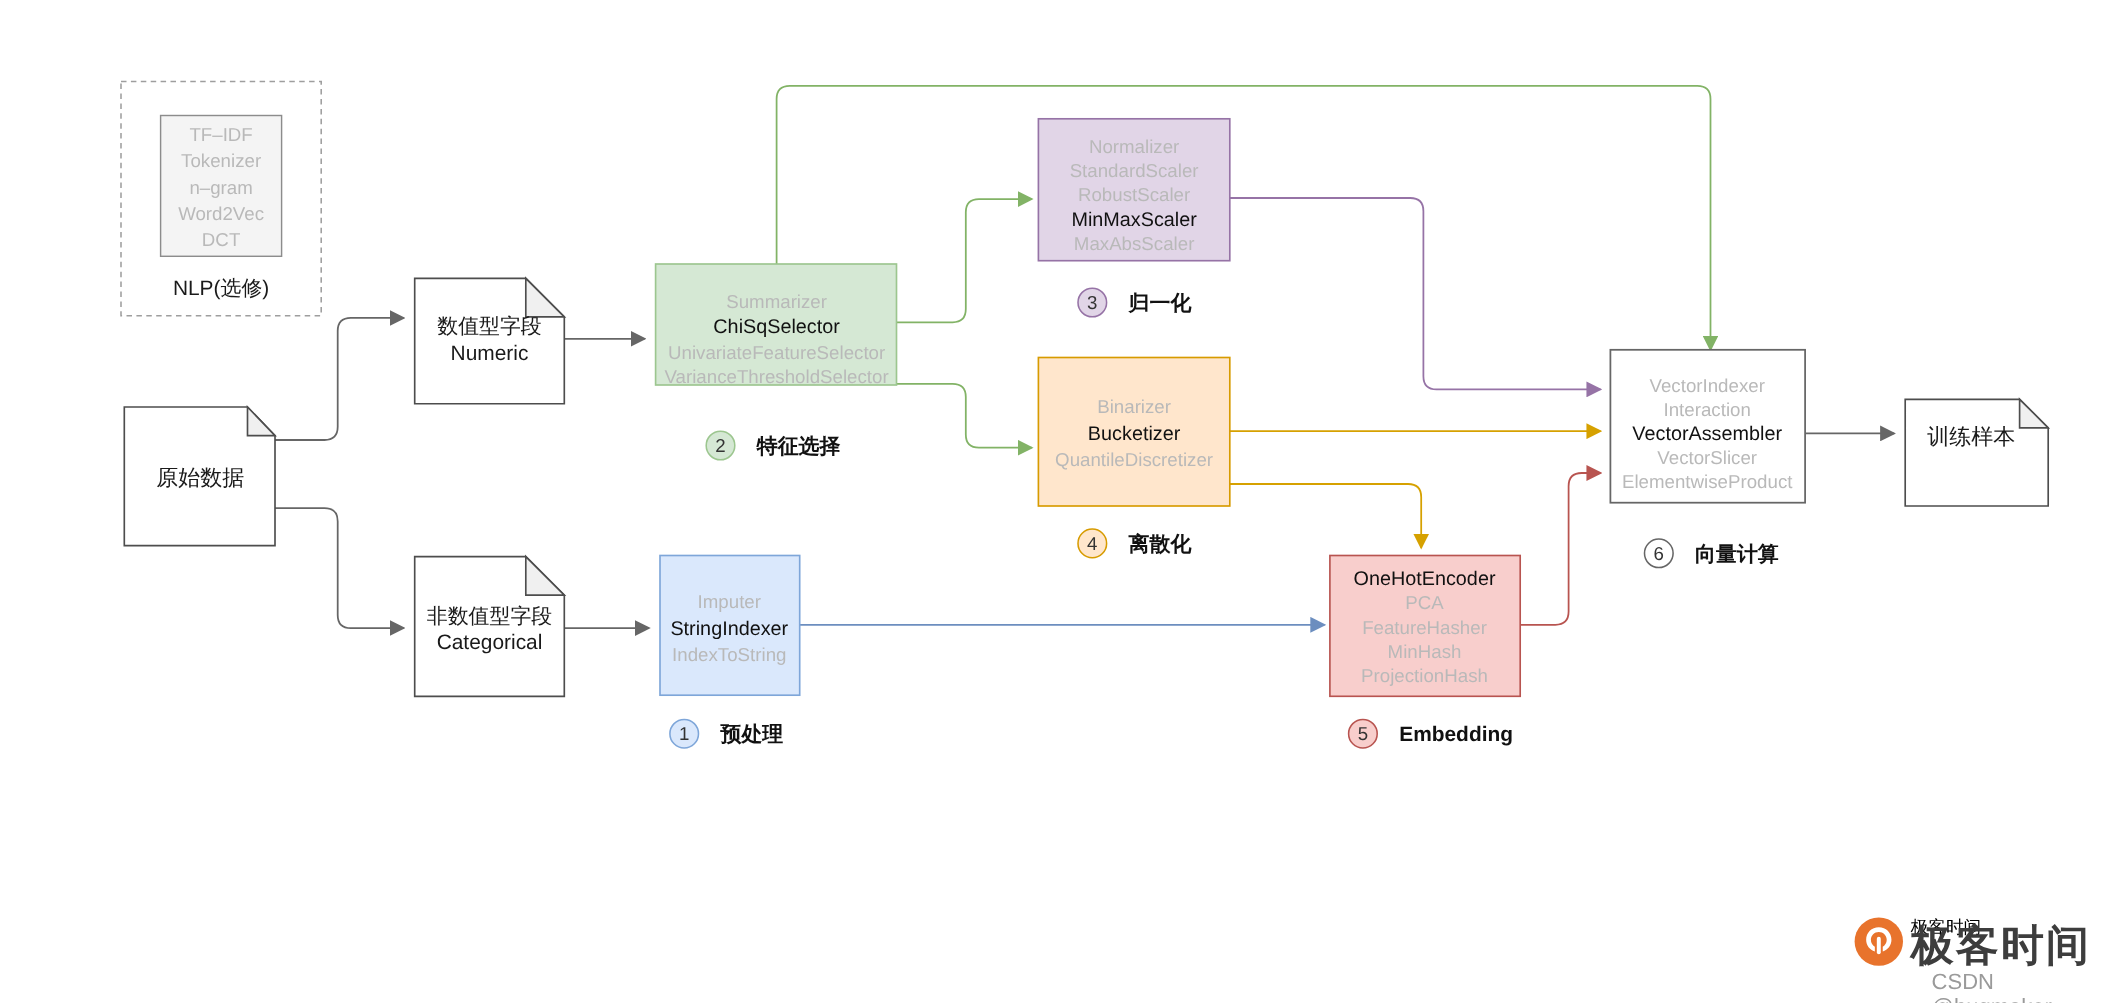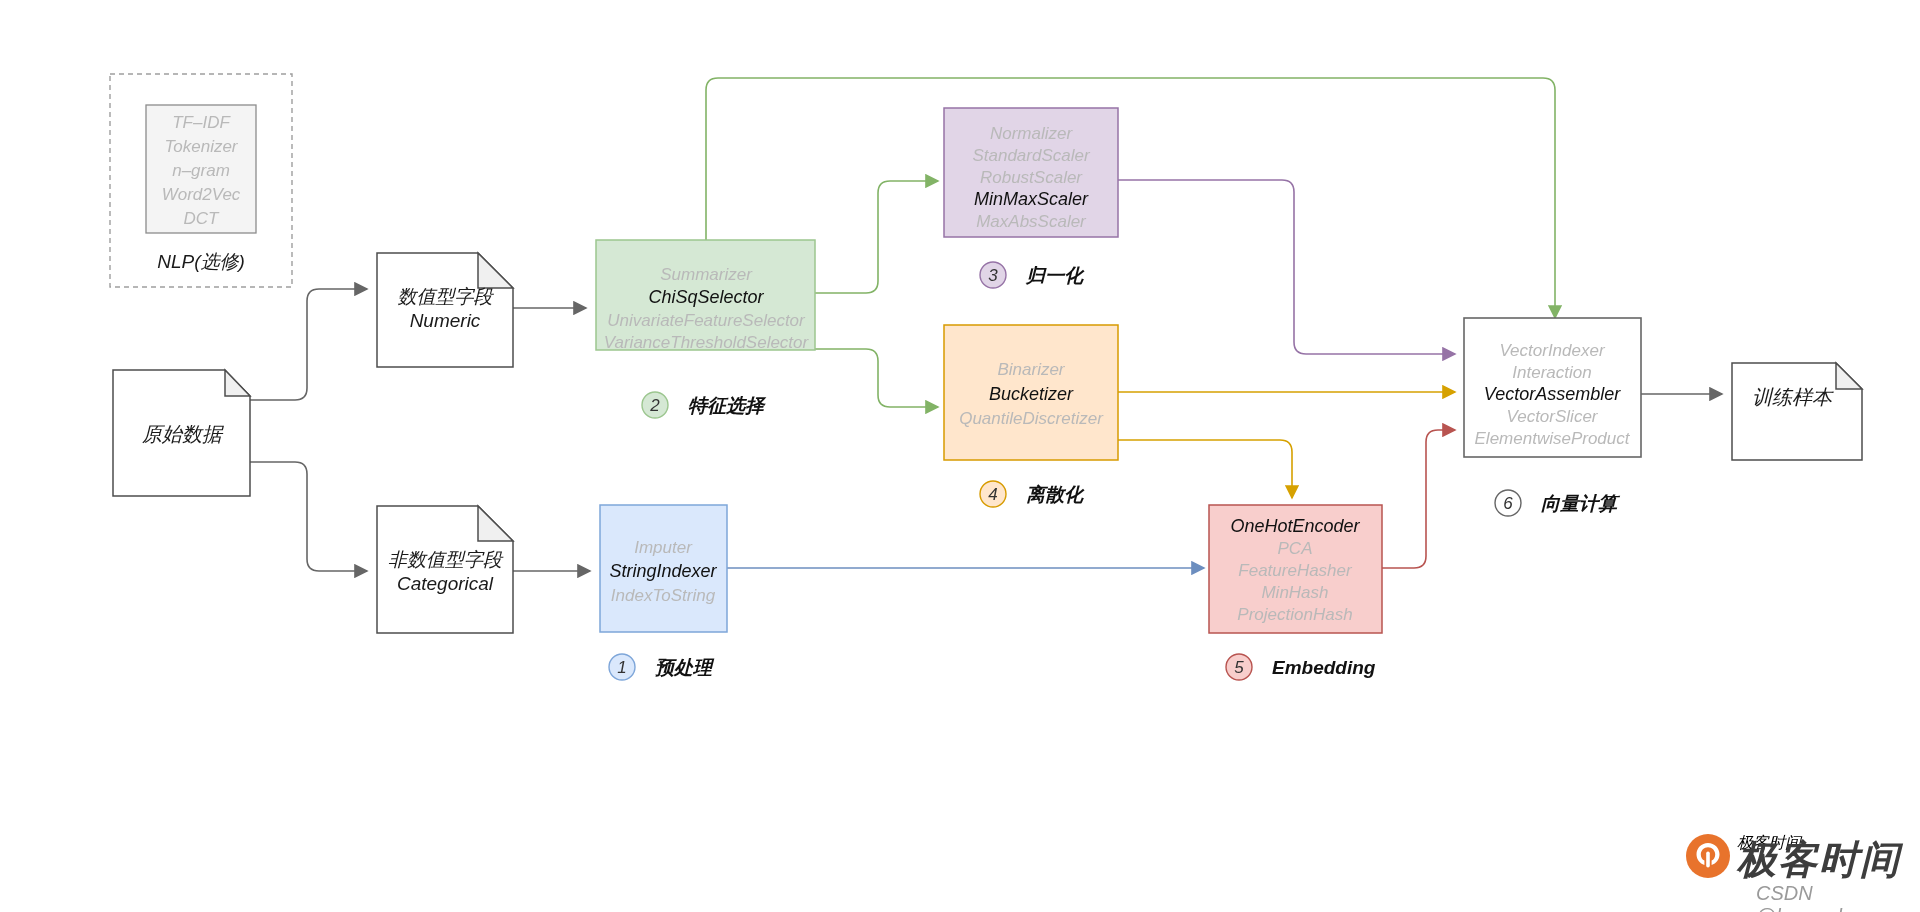--- a/index.html
+++ b/index.html
@@ -1,17 +1,17 @@
 <!DOCTYPE html>
 <html><head>
 <meta charset="utf-8">
 <style>
   html,body{margin:0;padding:0;background:#ffffff;}
   body{width:1920px;height:912px;overflow:hidden;font-family:"Liberation Sans","DejaVu Sans",sans-serif;}
-  #stage{position:relative;width:1920px;height:912px;background:#fff;font-style:italic;}
+  #stage{position:relative;width:1920px;height:912px;background:#fff;}
   svg{position:absolute;left:0;top:0;}
   .nodeText{font-family:"Liberation Sans","DejaVu Sans",sans-serif;}
   .muted{fill:#b9b9b9;}
   .strong{fill:#111111;}
   .blk{fill:#1a1a1a;}
   .cap{font-size:19px;font-weight:bold;fill:#111;}
   .capnum{font-size:17px;fill:#333;}
   .wm{position:absolute;}
   .wm-title{font-family:"Liberation Sans","DejaVu Sans",sans-serif;font-size:39px;color:#3d3d3d;letter-spacing:2px;font-weight:600;}
   .wm-sub{font-family:"Liberation Sans","DejaVu Sans",sans-serif;font-size:20px;color:#9a9a9a;}

